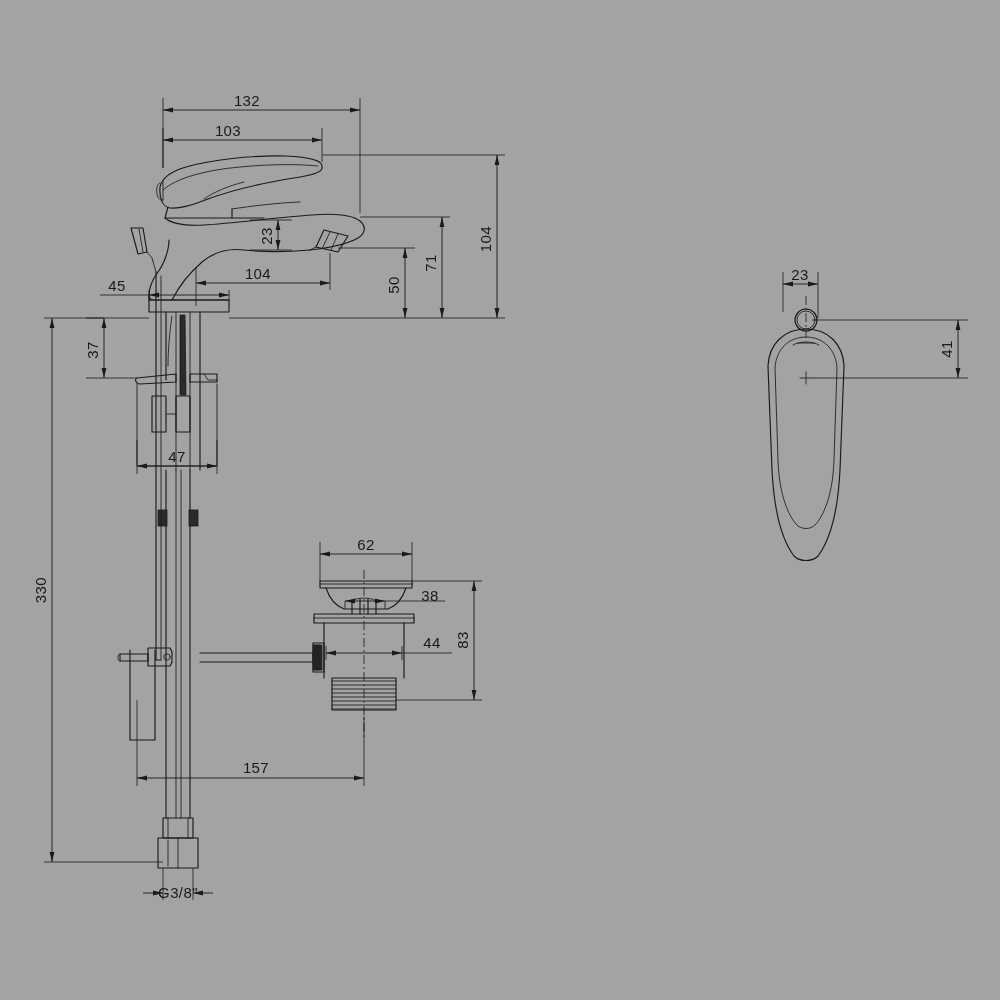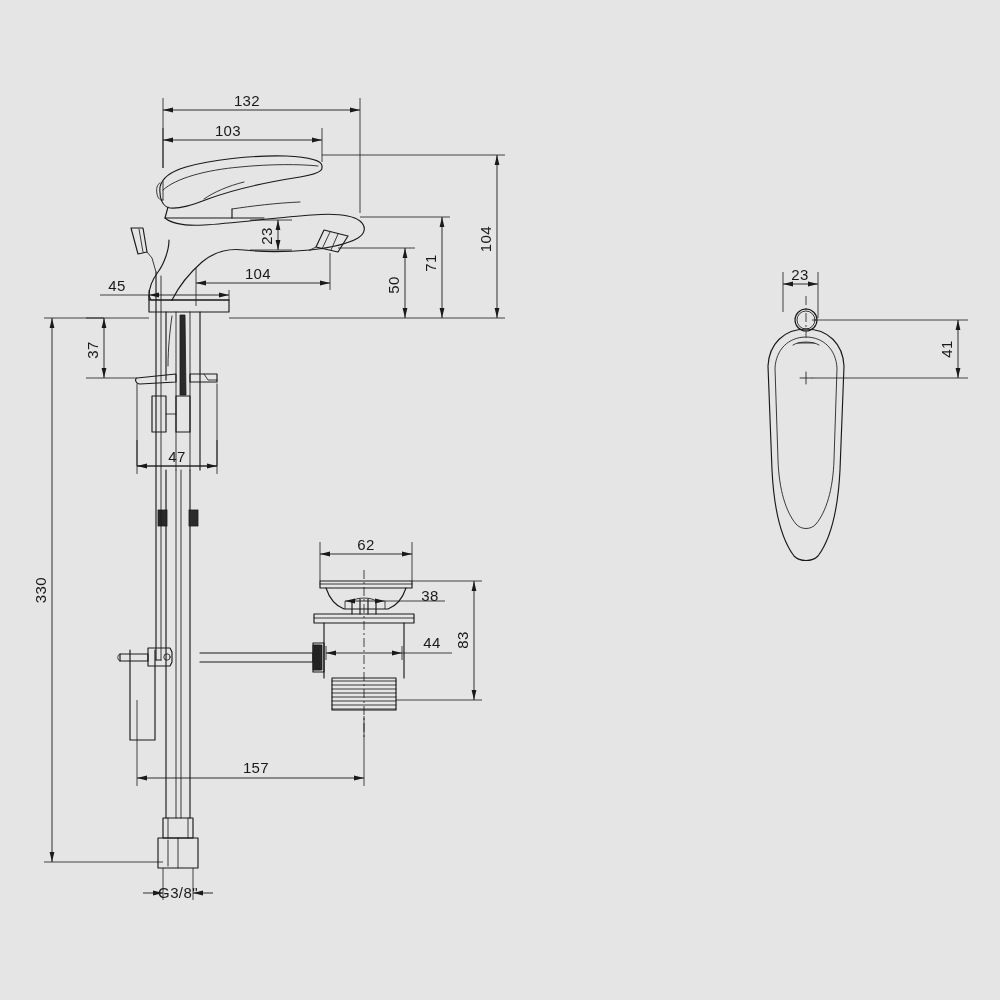--- a/index.html
+++ b/index.html
@@ -11,21 +11,21 @@
   body {
     width: 1000px;
     height: 1000px;
     font-family: "Liberation Sans", sans-serif;
     overflow: hidden;
   }
   #drawing-root {
     position: relative;
     width: 1000px;
     height: 1000px;
-    background: #e5e5e5;
+    background: #a3a3a3;
   }
   svg.cad {
     position: absolute;
     top: 0;
     left: 0;
     width: 1000px;
     height: 1000px;
   }
   .dim-line, .ext-line {
     stroke: #1a1a1a;

